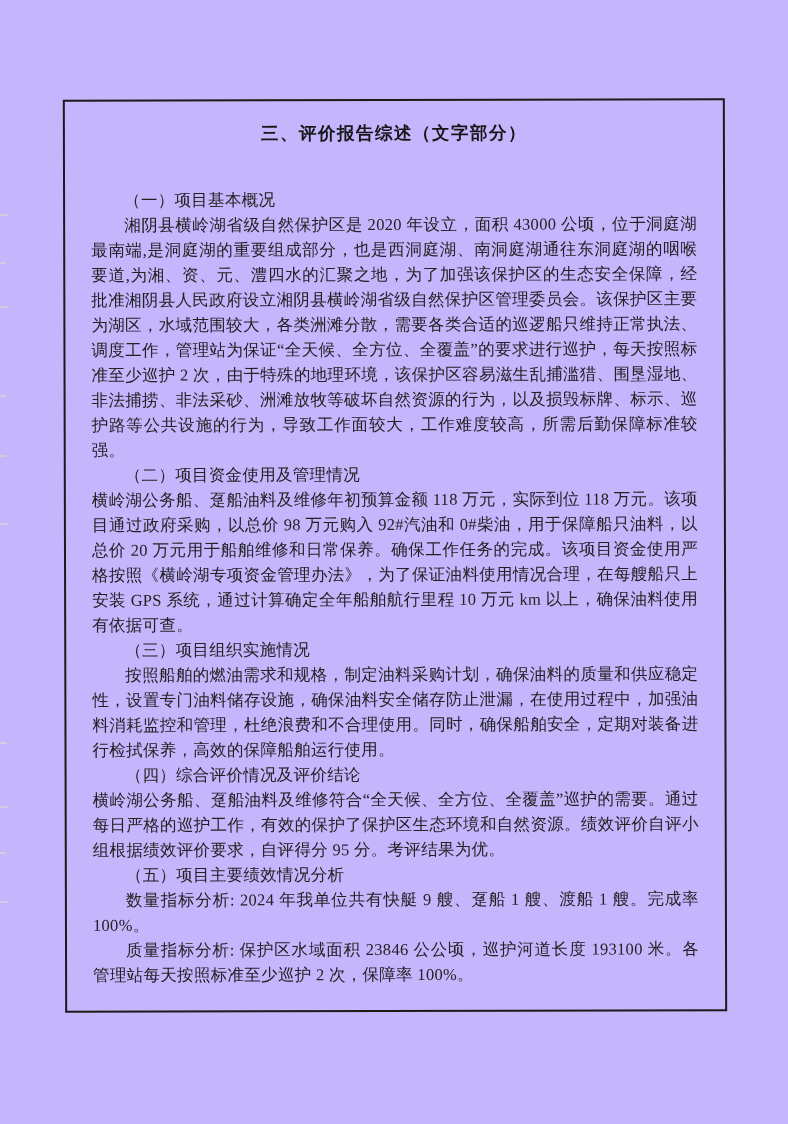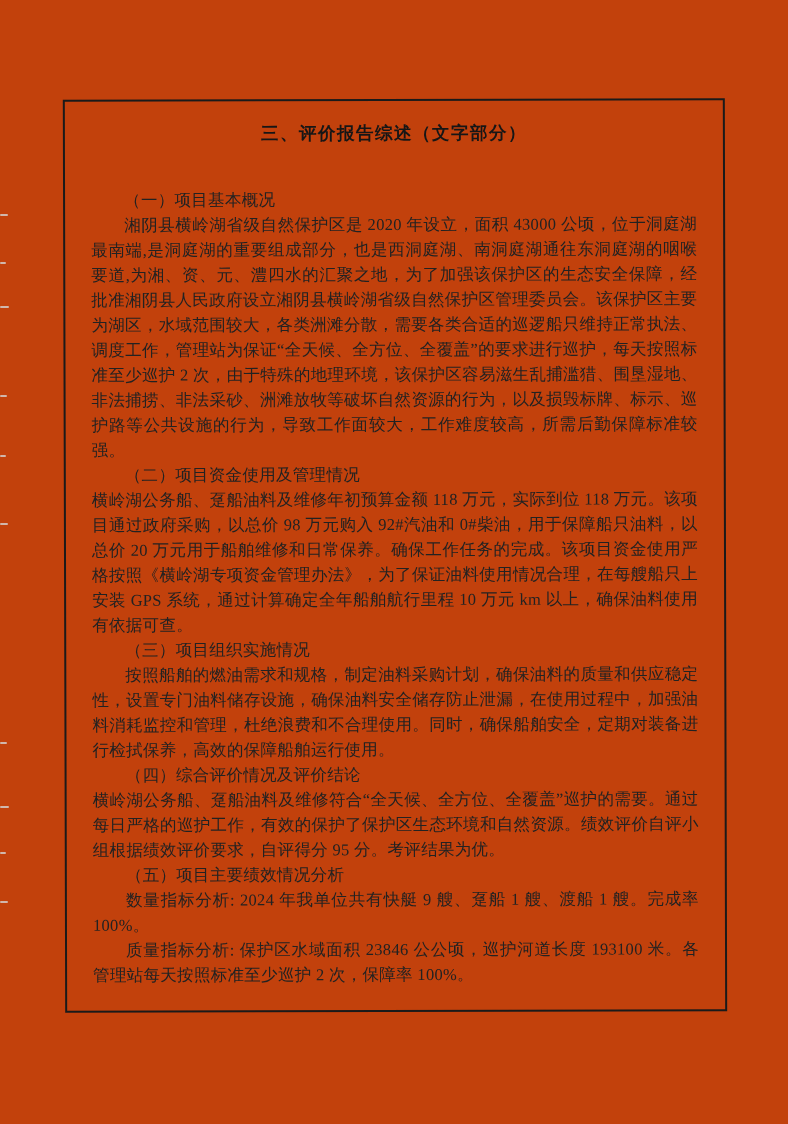--- a/index.html
+++ b/index.html
@@ -9,21 +9,21 @@
   body {
     width: 788px;
     height: 1124px;
     background: #fdfdfd;
     font-family: "Liberation Serif", "DejaVu Serif", serif;
   }
   .scan-page {
     position: relative;
     width: 788px;
     height: 1124px;
-    background: #c2410c;
+    background: #c4b5fd;
     overflow: hidden;
   }
   
   .artifact {
     position: absolute;
     background: #d4d4d4;
     border-radius: 1px;
     opacity: 0.8;
   }
   .frame {

